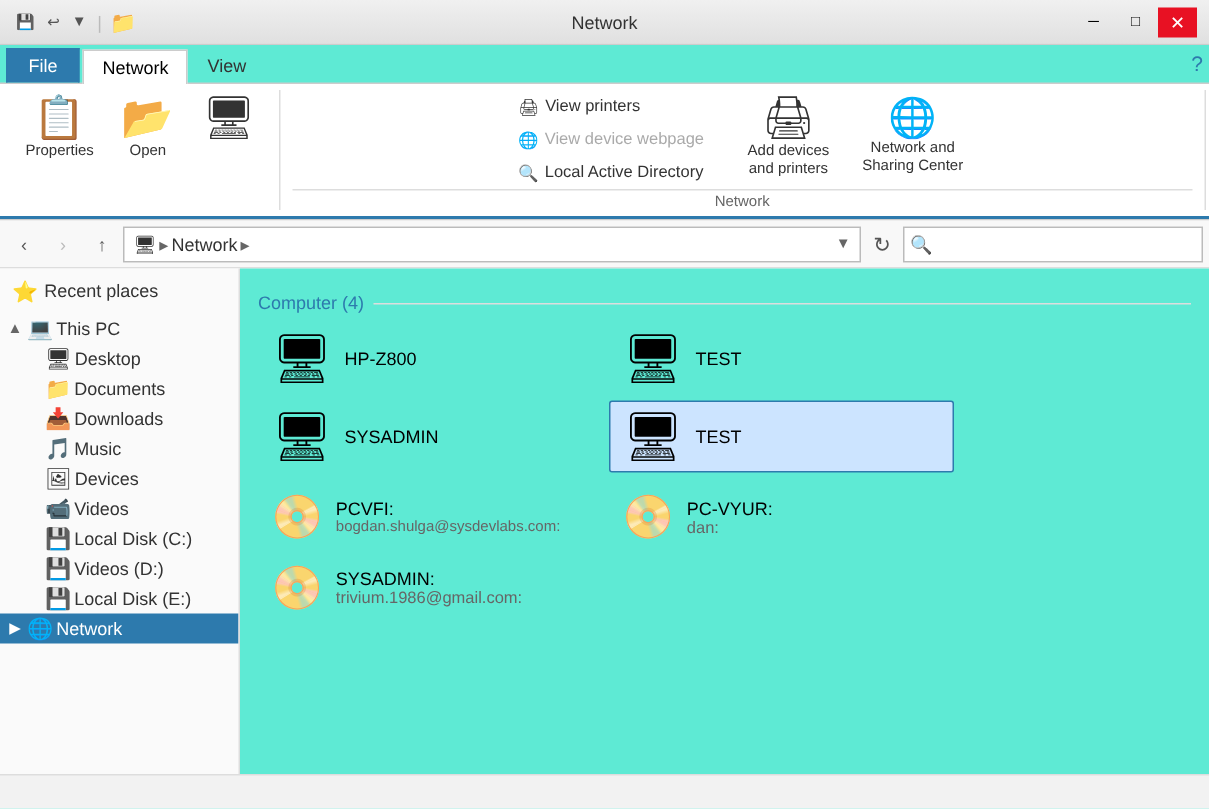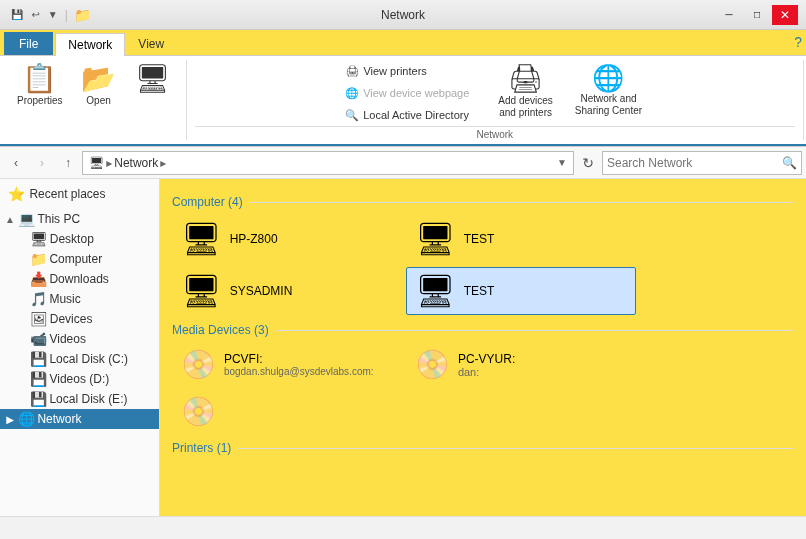--- a/index.html
+++ b/index.html
@@ -22,21 +22,21 @@
       width: 26px; height: 20px; border: none; cursor: pointer;
       font-size: 11px; display: flex; align-items: center; justify-content: center;
       background: transparent;
     }
     .title-btn.close { background: #e81123; color: white; }
     .quick-access { display: flex; align-items: center; gap: 2px; }
     .quick-btn { background: none; border: none; cursor: pointer; font-size: 10px; color: #555; padding: 2px 3px; }
 
     
     .ribbon { background: #f2f2f2; border-bottom: 1px solid #ccc; }
-    .ribbon-tabs { display: flex; background: #fde047; border-bottom: 1px solid #ccc; height: 26px; align-items: flex-end; padding-left: 4px; }
+    .ribbon-tabs { display: flex; background: #5eead4; border-bottom: 1px solid #ccc; height: 26px; align-items: flex-end; padding-left: 4px; }
     .ribbon-tab {
       padding: 4px 12px; font-size: 12px; cursor: pointer; border: 1px solid transparent;
       border-bottom: none; background: transparent; color: #333;
     }
     .ribbon-tab.active {
       background: #fff; border-color: #ccc; border-bottom-color: #fff;
       margin-bottom: -1px; color: #000;
     }
     .ribbon-tab.file-tab {
       background: #2d7aad; color: white; border-color: #2d7aad; padding: 4px 14px;
@@ -125,21 +125,21 @@
       display: flex; align-items: center; gap: 2px; padding: 2px 4px;
       cursor: pointer; font-size: 12px; color: #333;
     }
     .sidebar-tree-item.selected { background: #2d7aad; color: white; }
     .tree-expand { width: 12px; font-size: 10px; color: #666; text-align: center; flex-shrink: 0; }
     .tree-expand.selected { color: white; }
     .tree-icon { font-size: 14px; flex-shrink: 0; }
     .indent1 { padding-left: 16px; }
 
     
-    .content-area { flex: 1; overflow-y: auto; padding: 8px 12px; background: #fde047; }
+    .content-area { flex: 1; overflow-y: auto; padding: 8px 12px; background: #5eead4; }
 
     
     .section-header {
       display: flex; align-items: center; gap: 6px; margin: 8px 0 6px 0;
       font-size: 12px; color: #2d7aad; font-weight: normal;
     }
     .section-header::after { content: ''; flex: 1; height: 1px; background: #ddd; }
 
     
     .items-grid { display: flex; flex-wrap: wrap; gap: 4px; margin-bottom: 8px; }
@@ -258,21 +258,20 @@
   <button class="nav-btn">↑</button>
   <div class="address-path">
     <span>🖥</span>
     <span class="path-sep"> ▸ </span>
     <span>Network</span>
     <span class="path-sep"> ▸ </span>
     <span class="address-chevron">▼</span>
   </div>
   <button class="refresh-btn">↻</button>
   <div class="search-box">
-    <input type="text" placeholder="Search Network" style="">
     <span class="search-icon">🔍</span>
   </div>
 </div>
 
 <div class="main-layout">
 
   <div class="sidebar">
 
     <div class="sidebar-item">
       <span class="item-icon">⭐</span>
@@ -286,21 +285,21 @@
       <span>This PC</span>
     </div>
     <div class="sidebar-tree-item indent1">
       <span class="tree-expand"></span>
       <span class="tree-icon">🖥</span>
       <span>Desktop</span>
     </div>
     <div class="sidebar-tree-item indent1">
       <span class="tree-expand"></span>
       <span class="tree-icon">📁</span>
-      <span>Computer</span>
+      <span>Documents</span>
     </div>
     <div class="sidebar-tree-item indent1">
       <span class="tree-expand"></span>
       <span class="tree-icon">📥</span>
       <span>Downloads</span>
     </div>
     <div class="sidebar-tree-item indent1">
       <span class="tree-expand"></span>
       <span class="tree-icon">🎵</span>
       <span>Music</span>
@@ -355,45 +354,43 @@
       <div class="grid-item">
         <span style="font-size:32px;">🖥</span>
         <span>SYSADMIN</span>
       </div>
       <div class="grid-item selected">
         <span style="font-size:32px;">🖥</span>
         <span>TEST</span>
       </div>
     </div>
 
-    <div class="section-header">
-      <span>Media Devices (3)</span>
-    </div>
     <div class="items-grid">
       <div class="media-item">
         <span style="font-size:28px;">📀</span>
         <div>
           <div>PCVFI:</div>
           <div style="color:#666; font-size:10px;">bogdan.shulga@sysdevlabs.com:</div>
         </div>
       </div>
       <div class="media-item">
         <span style="font-size:28px;">📀</span>
         <div>
           <div>PC-VYUR:</div>
           <div style="color:#666; font-size:11px;">dan:</div>
         </div>
       </div>
       <div class="media-item">
         <span style="font-size:28px;">📀</span>
-      </div>
-    </div>
-
-    <div class="section-header">
-      <span>Printers (1)</span>
-    </div>
+        <div>
+          <div>SYSADMIN:</div>
+          <div style="color:#666; font-size:11px;">trivium.1986@gmail.com:</div>
+        </div>
+      </div>
+    </div>
+
   </div>
 </div>
 
 <div class="status-bar">
   
   
 </div>
 
 </body></html>

